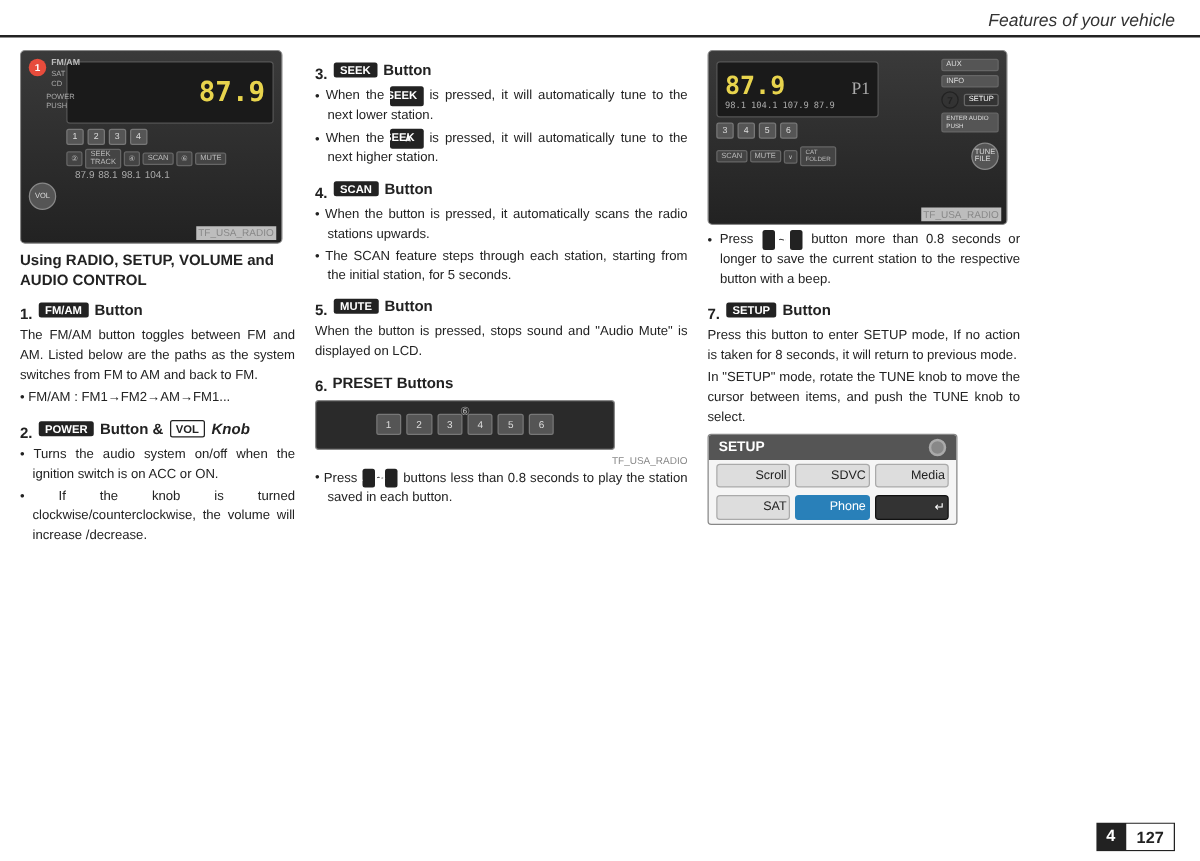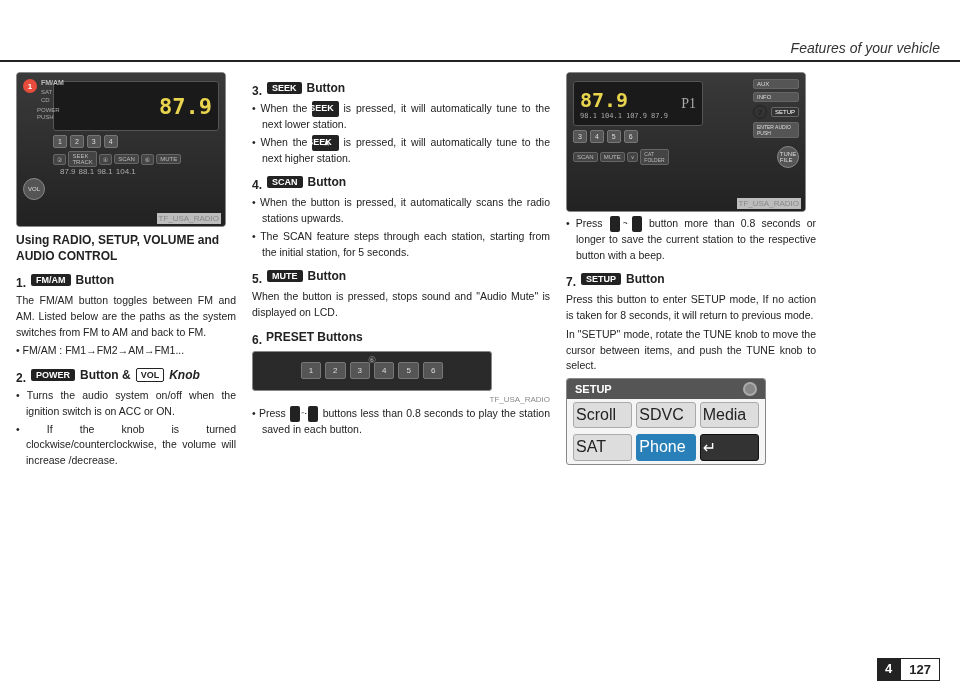--- a/index.html
+++ b/index.html
@@ -12,21 +12,20 @@
       color: #222;
       overflow: hidden;
     }
 
     
     .header {
       display: flex;
       justify-content: flex-end;
       padding: 8px 20px 4px 20px;
       border-bottom: 2px solid #222;
-      margin-top: 32px;
     }
     .header-title {
       font-size: 14px;
       font-style: italic;
       color: #333;
     }
 
     
     .main {
       display: flex;
@@ -328,23 +327,23 @@
     .setup-row {
       display: flex;
       gap: 4px;
       padding: 3px 6px;
     }
     .setup-btn {
       flex: 1;
       background: #ddd;
       border: 1px solid #aaa;
       border-radius: 3px;
-      font-size: 16px;
+      font-size: 10px;
       padding: 3px 2px;
-      text-align: left;
+      text-align: right;
     }
     .setup-btn-active {
       background: #2980b9;
       color: #fff;
       border-color: #2980b9;
     }
     .setup-btn-dark {
       background: #333;
       color: #fff;
       border-color: #111;

